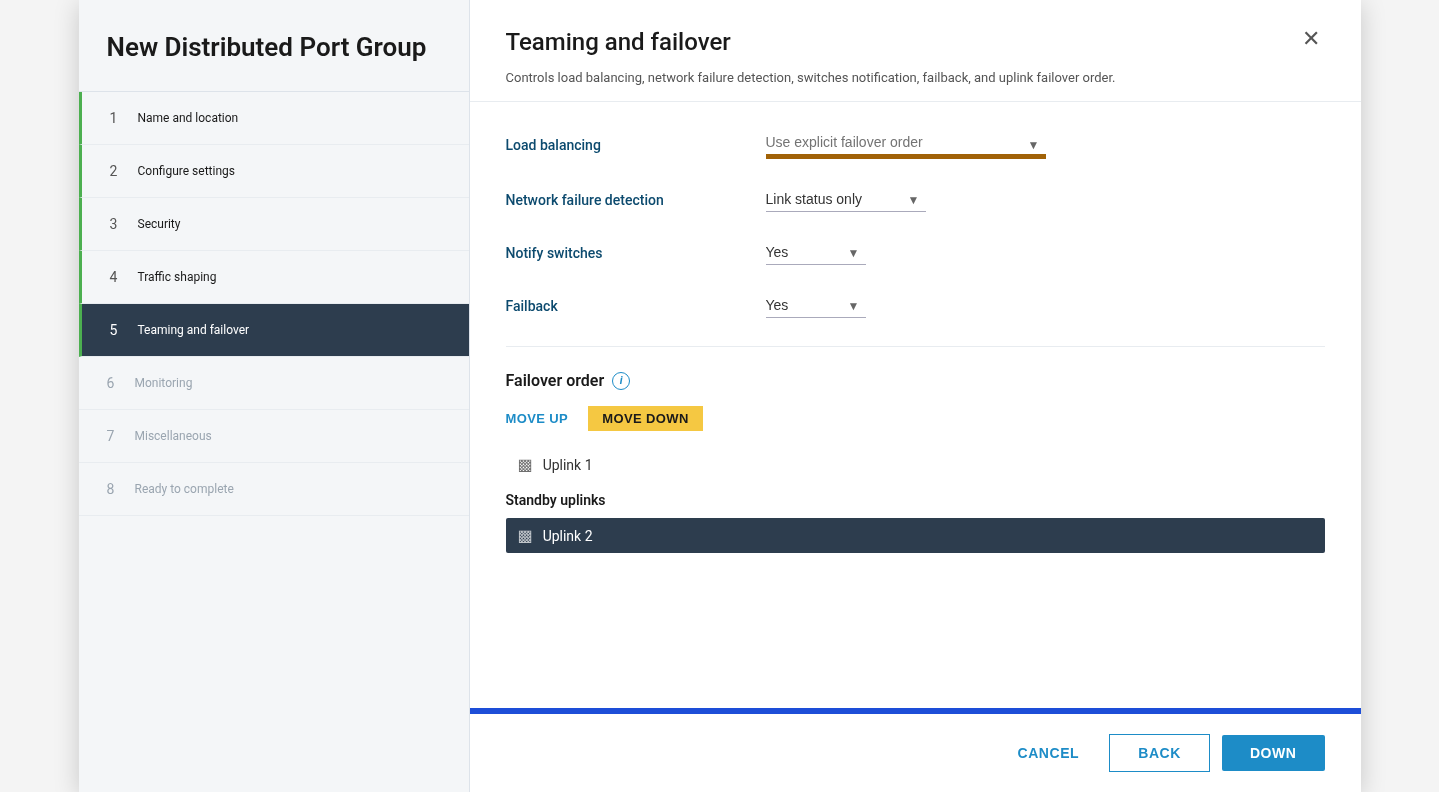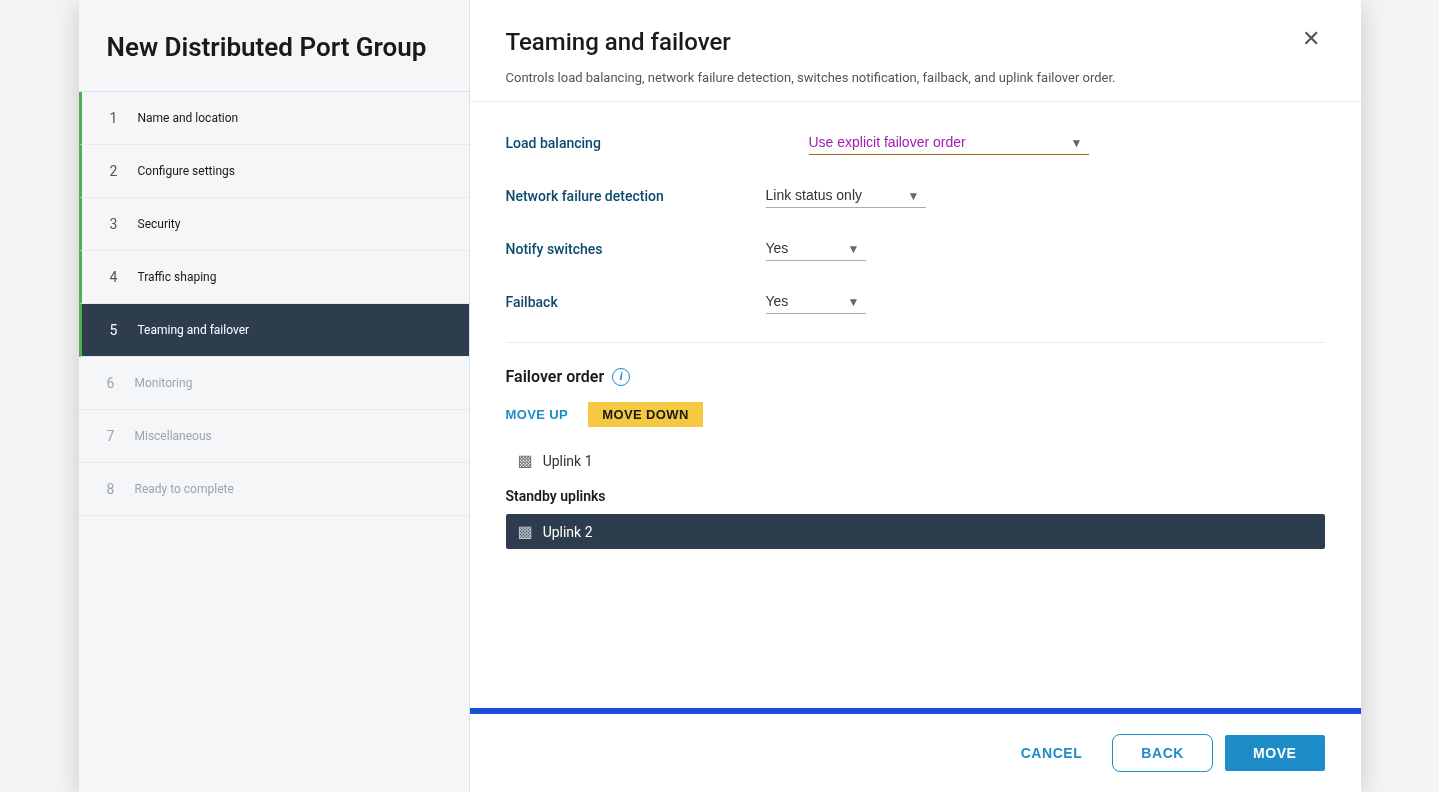--- a/index.html
+++ b/index.html
@@ -132,29 +132,28 @@
       min-width: 260px;
     }
     .form-control {
       position: relative;
       display: inline-flex;
       align-items: center;
     }
     .dropdown-wide {
       min-width: 280px;
       border: none;
-      border-bottom: 1px solid #a16207;
+      border-bottom: 5px solid #a16207;
       background: transparent;
       font-size: 14px;
-      color: #a21caf;
+      color: #737373;
       padding: 4px 28px 4px 0;
       appearance: none;
       cursor: pointer;
       outline: none;
-      margin-left: 43px;
     }
     .dropdown-narrow {
       min-width: 160px;
       border: none;
       border-bottom: 1px solid #aab;
       background: transparent;
       font-size: 14px;
       color: #333;
       padding: 4px 24px 4px 0;
       appearance: none;
@@ -270,21 +269,21 @@
       letter-spacing: 0.04em;
     }
     .btn-back {
       background: #fff;
       border: 1.5px solid #1d8cc7;
       font-size: 14px;
       font-weight: 600;
       color: #1d8cc7;
       cursor: pointer;
       padding: 10px 28px;
-      border-radius: 8px;
+      border-radius: 0;
       letter-spacing: 0.04em;
     }
     .btn-next {
       background: #1d8cc7;
       border: none;
       font-size: 14px;
       font-weight: 600;
       color: #fff;
       cursor: pointer;
       padding: 10px 28px;
@@ -419,16 +418,16 @@
         <div class="uplink-item selected">
           <span class="uplink-icon">▩</span>
           <span>Uplink 2</span>
         </div>
       </div>
     </div>
 
     <div class="main-footer">
       <button class="btn-cancel">CANCEL</button>
       <button class="btn-back">BACK</button>
-      <button class="btn-next">MOVE</button>
+      <button class="btn-next">DOWN</button>
     </div>
   </div>
 </div>
 
 </body></html>

